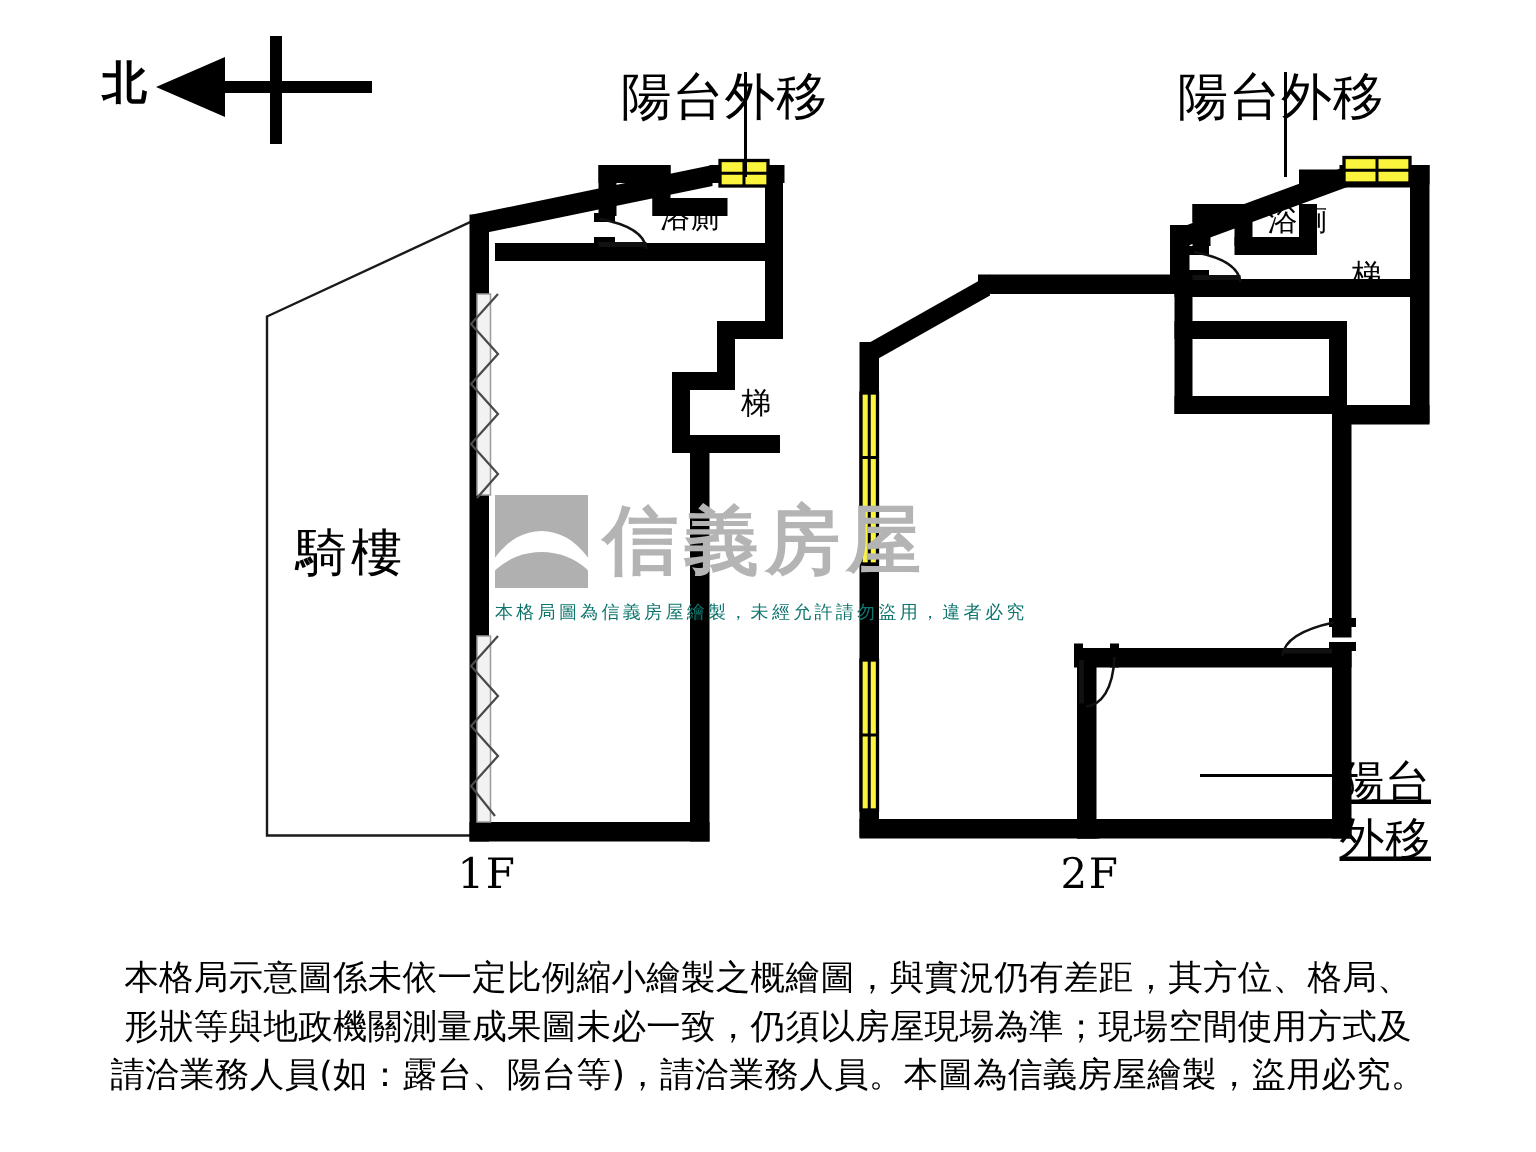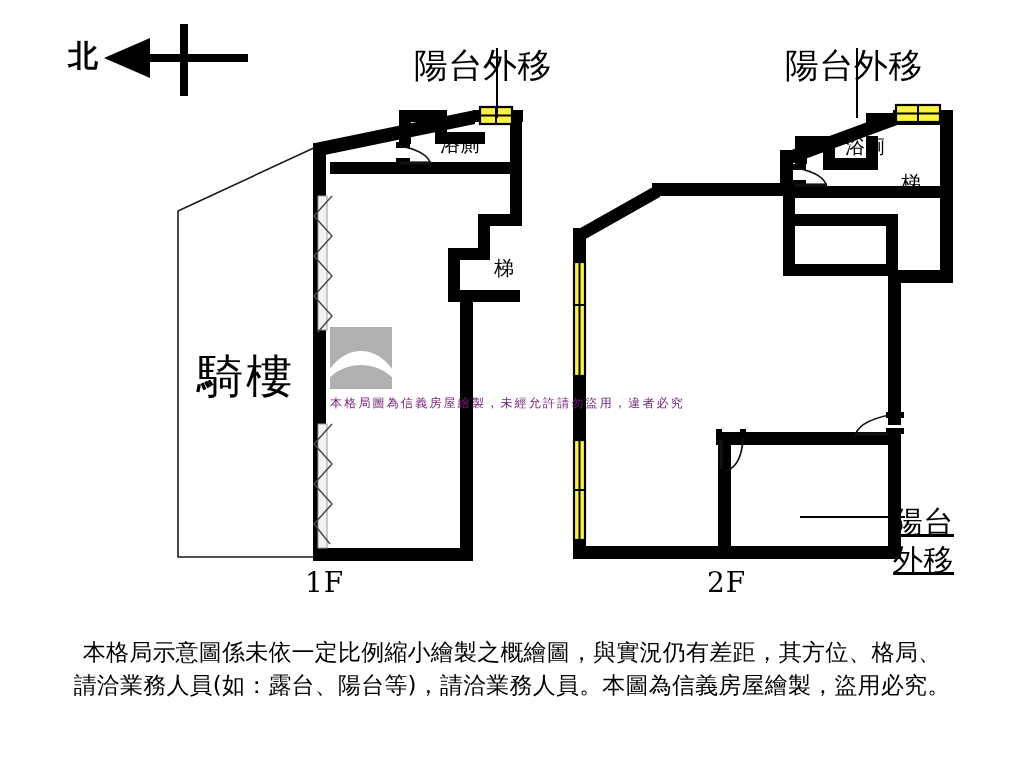--- a/index.html
+++ b/index.html
@@ -42,21 +42,21 @@
   .lbl {
     position: absolute;
     font-family: "DejaVu Sans", "Liberation Sans", sans-serif;
     color: #000;
     white-space: nowrap;
     line-height: 1.05;
     letter-spacing: 0.5px;
   }
   .lbl-callout { font-size: 34px; font-weight: 500; }
   .lbl-room    { font-size: 20px; }
-  .lbl-big     { font-size: 46px; font-weight: 500; letter-spacing: 3px; }
+  .lbl-big     { font-size: 34px; font-weight: 500; letter-spacing: 3px; }
   .lbl-north   { font-size: 30px; font-weight: 600; }
   .lbl-floor {
     position: absolute;
     font-family: "DejaVu Serif", "Liberation Serif", serif;
     font-size: 28px;
     color: #000;
     letter-spacing: 1px;
   }
   .lbl-two-line { font-size: 30px; line-height: 1.22; text-align: left; text-decoration: underline; }
 
@@ -100,21 +100,21 @@
   #wm-text {
     font-size: 50px;
     color: #b4b4b4;
     font-weight: 700;
     letter-spacing: 4px;
     font-family: "DejaVu Sans", "Liberation Sans", sans-serif;
   }
   #wm-note {
     margin-top: 6px;
     font-size: 12px;
-    color: #701a75;
+    color: #0f766e;
     letter-spacing: 2.2px;
     font-family: Liberation Sans, sans-serif;
   }
 
   #disclaimer {
     position: absolute;
     left: 2px;
     top: 636px;
     width: 1020px;
     font-size: 23px;
@@ -308,22 +308,24 @@
   <div class="lbl lbl-room" style="left:901px; top:173px;">梯</div>
 
   <div class="lbl lbl-two-line" style="left:893px; top:504px;">陽台</div>
   <div class="lbl lbl-two-line" style="left:893px; top:542px;text-align:center;">外移</div>
 
   <div class="lbl-floor" style="left:707px; top:566px;">2F</div>
 
   <div id="watermark">
     <div id="wm-row">
       <div id="wm-mark"></div>
+      <div id="wm-text">信義房屋</div>
     </div>
     <div id="wm-note">本格局圖為信義房屋繪製，未經允許請勿盜用，違者必究</div>
   </div>
 
   <div id="disclaimer">
     <div>本格局示意圖係未依一定比例縮小繪製之概繪圖，與實況仍有差距，其方位、格局、</div>
+    <div>形狀等與地政機關測量成果圖未必一致，仍須以房屋現場為準；現場空間使用方式及</div>
     <div>請洽業務人員(如：露台、陽台等)，請洽業務人員。本圖為信義房屋繪製，盜用必究。</div>
   </div>
 
 </div>
 
 </body></html>

